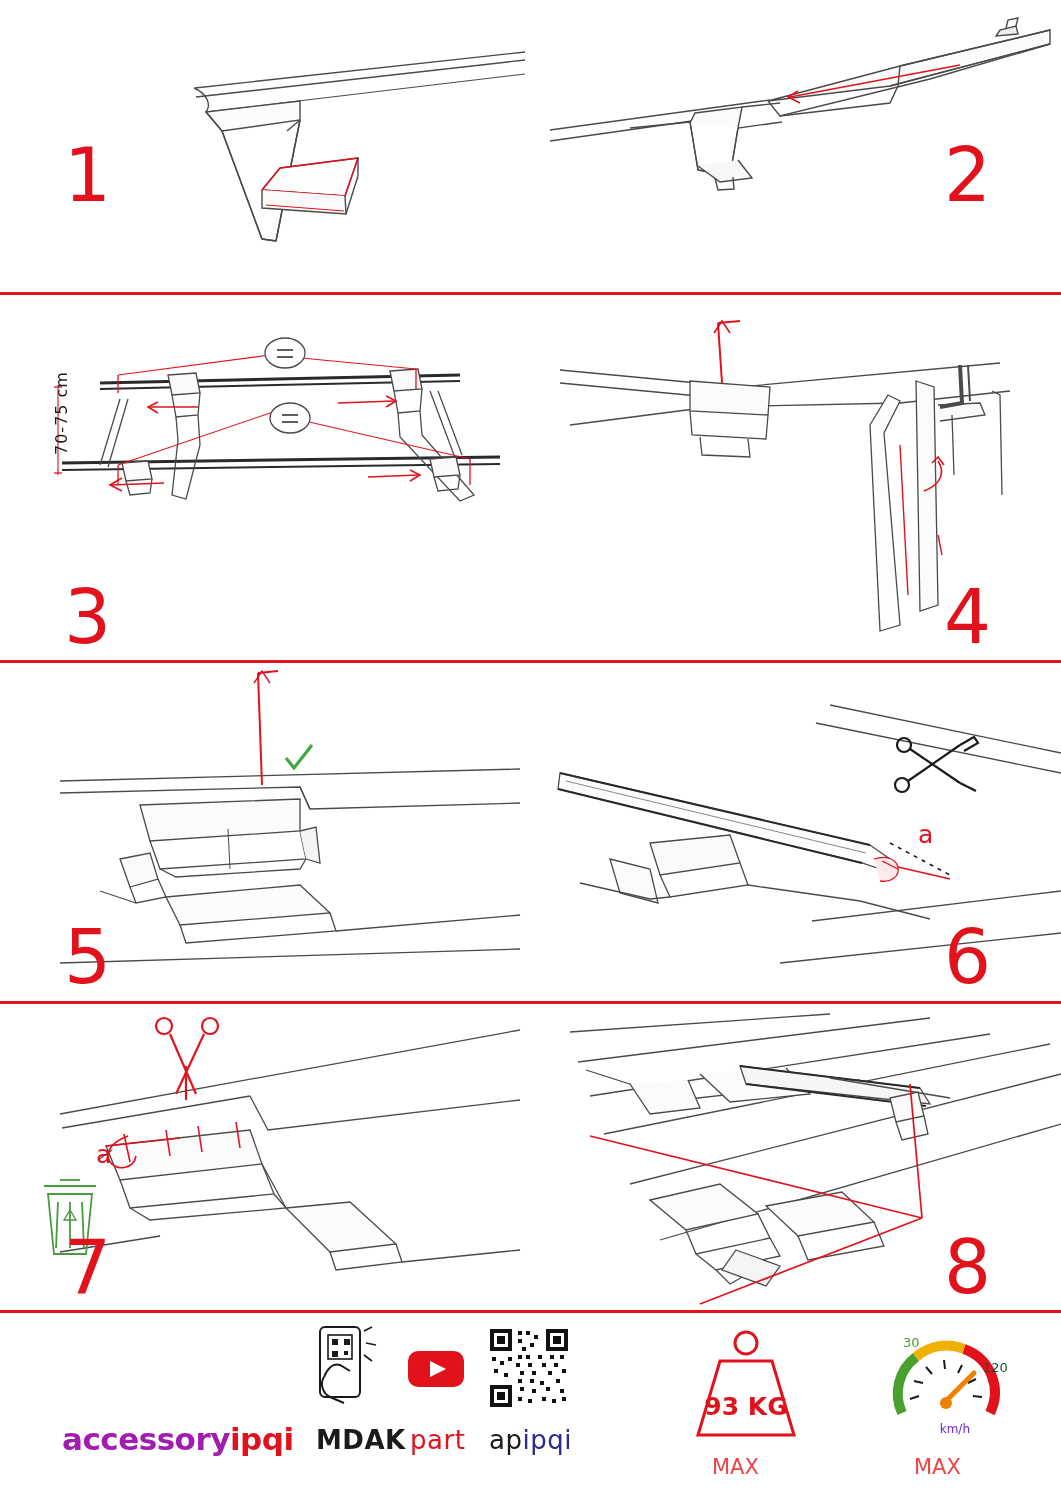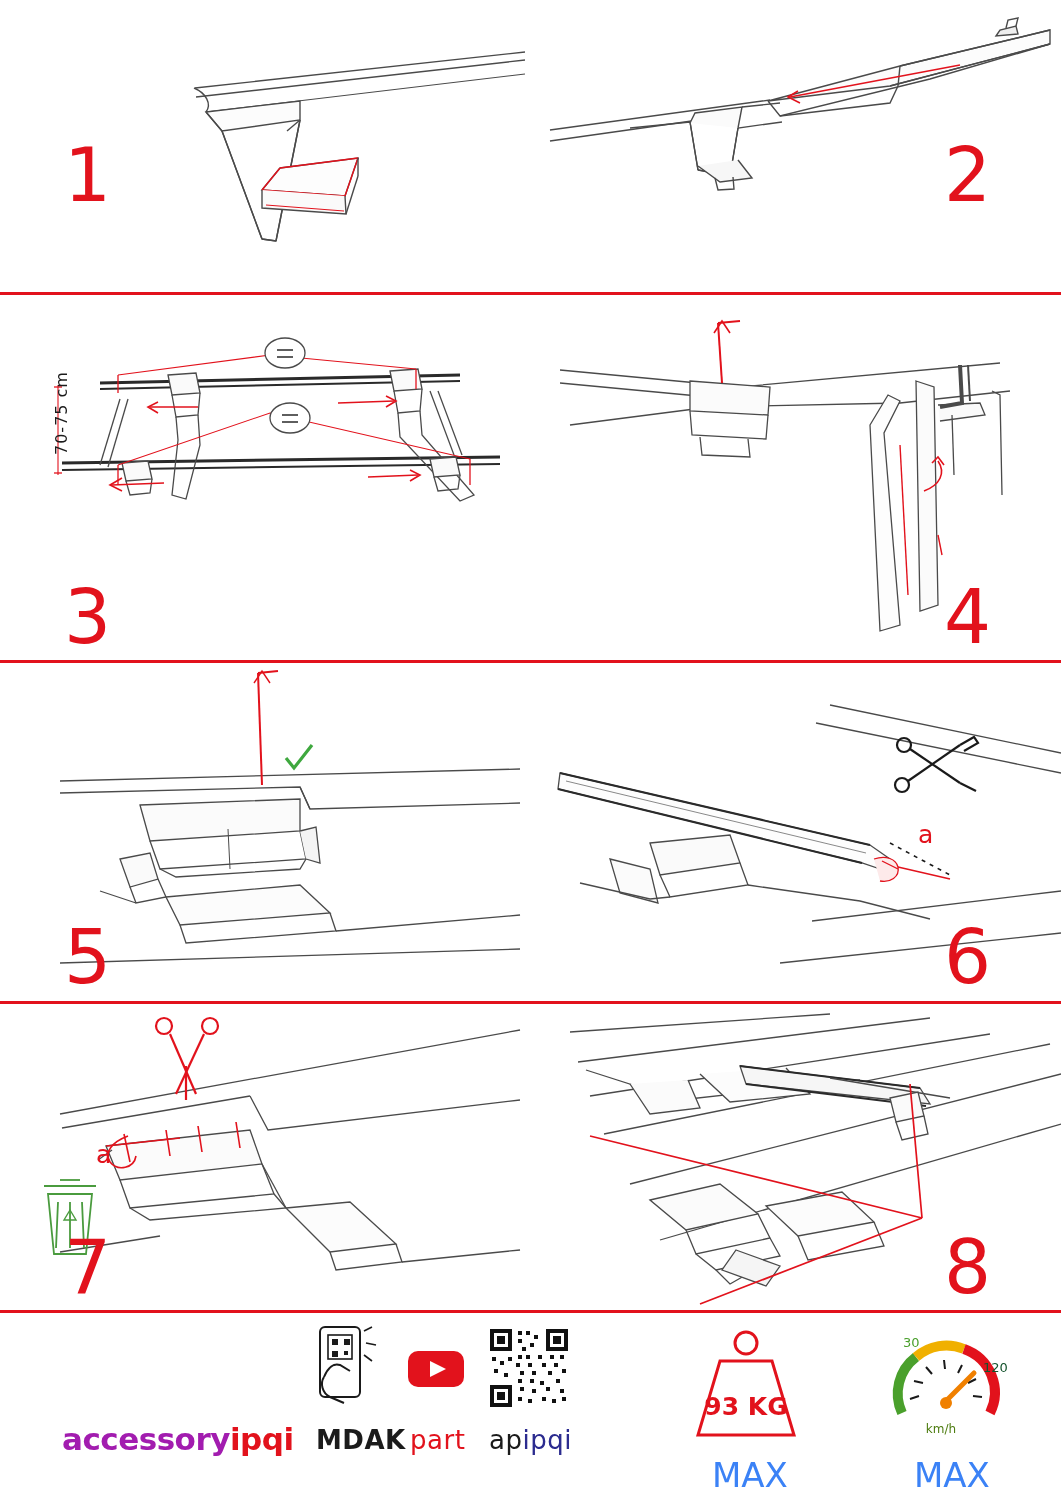--- a/index.html
+++ b/index.html
@@ -87,46 +87,46 @@
     letter-spacing: 0.5px;
   }
   .logo-mdak { left: 290px; top: 112px; color: #1b1b1b; font-weight: bold; padding-left: 26px; }
   .logo-ipqi { left: 410px; top: 112px; color: #e2121c; }
   .logo-apline { left: 489px; top: 112px; color: #2b2b8f; }
   .logo-apline .ap { color: #1b1b1b; }
 
   .max-label {
     position: absolute;
     font-family: "DejaVu Sans", sans-serif;
-    font-size: 34px;
-    color: #3b82f6;
+    font-size: 21px;
+    color: #ef4444;
   }
   .max-weight { left: 712px; top: 142px; }
   .max-speed { left: 914px; top: 142px; }
 
   .kg-text {
     position: absolute;
     left: 700px;
     top: 79px;
     width: 92px;
     text-align: center;
     font-family: "DejaVu Sans", sans-serif;
     font-size: 25px;
     font-weight: bold;
     color: #e2121c;
   }
   .kmh-text {
     position: absolute;
     left: 912px;
     top: 109px;
     width: 58px;
-    text-align: center;
+    text-align: right;
     font-family: "DejaVu Sans", sans-serif;
     font-size: 12px;
-    color: #4d7c0f;
+    color: #6d28d9;
   }
   .gauge-tick {
     position: absolute;
     font-family: "DejaVu Sans", sans-serif;
     font-size: 13px;
   }
   .gt-60 { left: 903px; top: 22px; color: #4aa02c; }
   .gt-120 { left: 983px; top: 47px; color: #14532d; }
 
   .letter-a {

